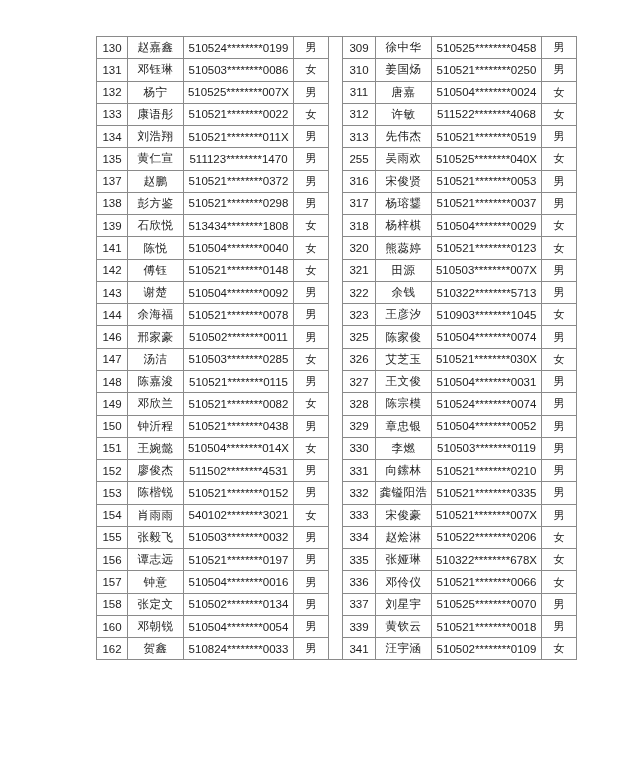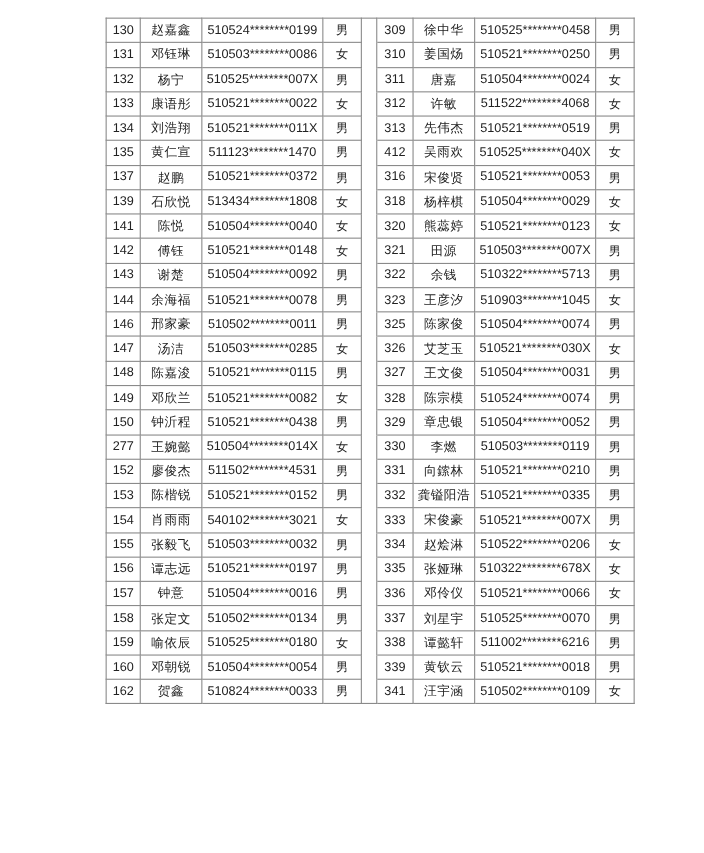--- a/index.html
+++ b/index.html
@@ -1,18 +1,18 @@
 <!DOCTYPE html>
 <html><head>
 <meta charset="utf-8">
 <style>
   html, body { margin:0; padding:0; background:#ffffff; }
   body { width:640px; height:775px; position:relative; overflow:hidden; }
   .sheet {
-    position:absolute; left:96px; top:16px;
+    position:absolute; left:96px; top:36px;
     border-collapse:collapse; table-layout:fixed;
   }
   .sheet td {
     border:1px solid #8a8a8a;
     height:21.27px; padding:0;
     text-align:center; vertical-align:middle;
     color:#222;
     white-space:nowrap; overflow:hidden;
   }
   .num { font-family:"Liberation Sans", sans-serif; font-size:11.5px; }
@@ -93,37 +93,48 @@
         <td class="name">先伟杰</td>
         <td class="idn">510521********0519</td>
         <td class="sex">男</td>
       </tr>
       <tr>
         <td class="num">135</td>
         <td class="name">黄仁宣</td>
         <td class="idn">511123********1470</td>
         <td class="sex">男</td>
         <td class="gap"></td>
-        <td class="num">412</td>
+        <td class="num">255</td>
         <td class="name">吴雨欢</td>
         <td class="idn">510525********040X</td>
         <td class="sex">女</td>
       </tr>
       <tr>
         <td class="num">137</td>
         <td class="name">赵鹏</td>
         <td class="idn">510521********0372</td>
         <td class="sex">男</td>
         <td class="gap"></td>
         <td class="num">316</td>
         <td class="name">宋俊贤</td>
         <td class="idn">510521********0053</td>
         <td class="sex">男</td>
       </tr>
       <tr>
+        <td class="num">138</td>
+        <td class="name">彭方鉴</td>
+        <td class="idn">510521********0298</td>
+        <td class="sex">男</td>
+        <td class="gap"></td>
+        <td class="num">317</td>
+        <td class="name">杨瑢鑋</td>
+        <td class="idn">510521********0037</td>
+        <td class="sex">男</td>
+      </tr>
+      <tr>
         <td class="num">139</td>
         <td class="name">石欣悦</td>
         <td class="idn">513434********1808</td>
         <td class="sex">女</td>
         <td class="gap"></td>
         <td class="num">318</td>
         <td class="name">杨梓棋</td>
         <td class="idn">510504********0029</td>
         <td class="sex">女</td>
       </tr>
@@ -220,21 +231,21 @@
         <td class="name">钟沂程</td>
         <td class="idn">510521********0438</td>
         <td class="sex">男</td>
         <td class="gap"></td>
         <td class="num">329</td>
         <td class="name">章忠银</td>
         <td class="idn">510504********0052</td>
         <td class="sex">男</td>
       </tr>
       <tr>
-        <td class="num">277</td>
+        <td class="num">151</td>
         <td class="name">王婉懿</td>
         <td class="idn">510504********014X</td>
         <td class="sex">女</td>
         <td class="gap"></td>
         <td class="num">330</td>
         <td class="name">李燃</td>
         <td class="idn">510503********0119</td>
         <td class="sex">男</td>
       </tr>
       <tr>
@@ -305,31 +316,20 @@
       </tr>
       <tr>
         <td class="num">158</td>
         <td class="name">张定文</td>
         <td class="idn">510502********0134</td>
         <td class="sex">男</td>
         <td class="gap"></td>
         <td class="num">337</td>
         <td class="name">刘星宇</td>
         <td class="idn">510525********0070</td>
-        <td class="sex">男</td>
-      </tr>
-      <tr>
-        <td class="num">159</td>
-        <td class="name">喻依辰</td>
-        <td class="idn">510525********0180</td>
-        <td class="sex">女</td>
-        <td class="gap"></td>
-        <td class="num">338</td>
-        <td class="name">谭懿轩</td>
-        <td class="idn">511002********6216</td>
         <td class="sex">男</td>
       </tr>
       <tr>
         <td class="num">160</td>
         <td class="name">邓朝锐</td>
         <td class="idn">510504********0054</td>
         <td class="sex">男</td>
         <td class="gap"></td>
         <td class="num">339</td>
         <td class="name">黄钦云</td>

